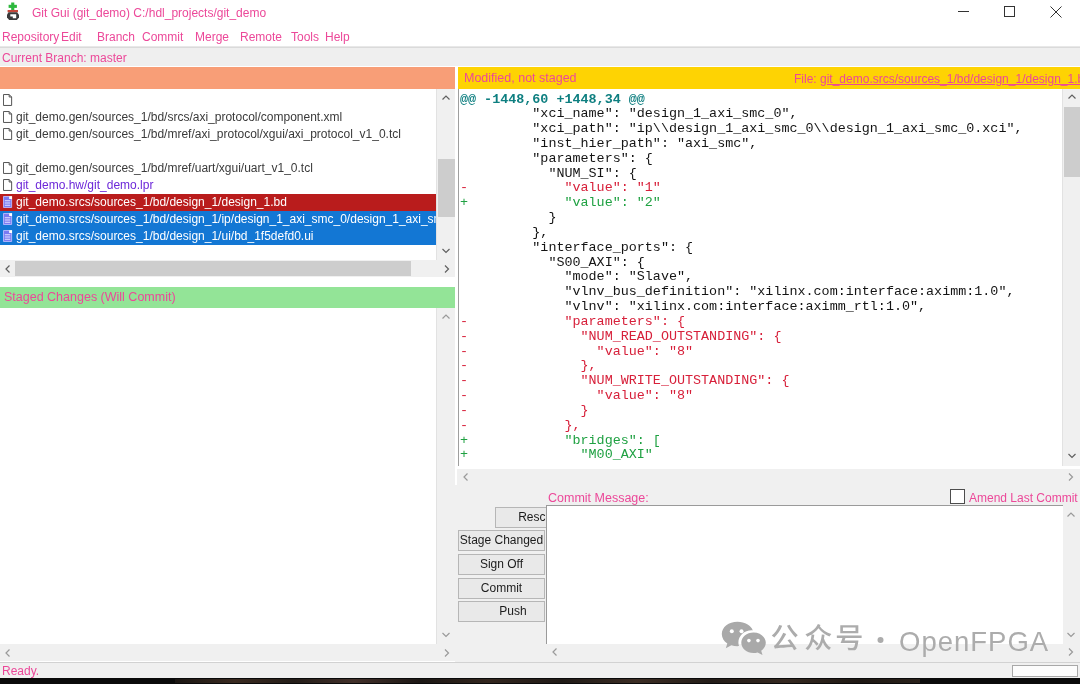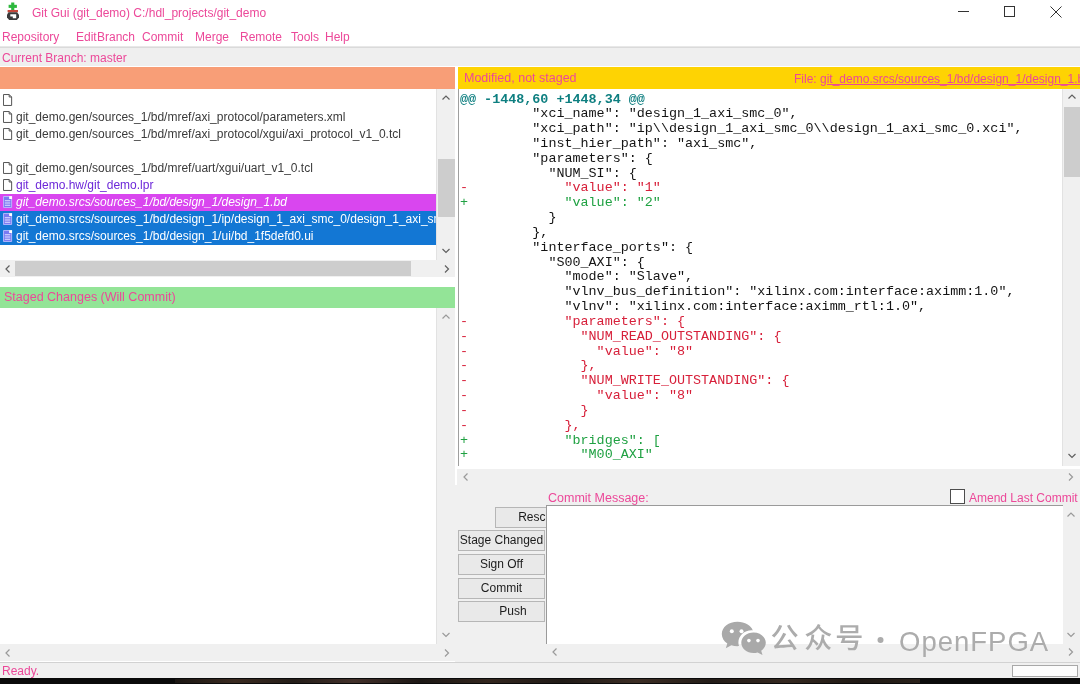--- a/index.html
+++ b/index.html
@@ -41,21 +41,21 @@
 
   <svg class="abs" style="left:952px;top:0;" width="128" height="24" viewBox="0 0 128 24">
     <line x1="6" y1="11.5" x2="17" y2="11.5" stroke="#333" stroke-width="1"></line>
     <rect x="52.5" y="6.5" width="10" height="10" fill="none" stroke="#333" stroke-width="1"></rect>
     <line x1="98.5" y1="6.5" x2="109.5" y2="17.5" stroke="#333" stroke-width="1"></line>
     <line x1="109.5" y1="6.5" x2="98.5" y2="17.5" stroke="#333" stroke-width="1"></line>
   </svg>
 
   <div class="abs" style="left:0;top:26px;width:1080px;height:21px;background:#fff;border-bottom:1px solid #e8e8e8;"></div>
   <div class="abs t" style="left:2px;top:30px;">Repository</div>
-  <div class="abs t" style="left:76px;top:30px;">Edit</div>
+  <div class="abs t" style="left:61px;top:30px;">Edit</div>
   <div class="abs t" style="left:97px;top:30px;">Branch</div>
   <div class="abs t" style="left:142px;top:30px;">Commit</div>
   <div class="abs t" style="left:195px;top:30px;">Merge</div>
   <div class="abs t" style="left:240px;top:30px;">Remote</div>
   <div class="abs t" style="left:291px;top:30px;">Tools</div>
   <div class="abs t" style="left:325px;top:30px;">Help</div>
 
   <div class="abs" style="left:0;top:47px;width:1080px;height:19px;background:#efefef;border-top:1px solid #dadada;"></div>
   <div class="abs t" style="left:2px;top:51px;">Current Branch: master</div>
 
@@ -67,21 +67,21 @@
         <svg class="fico" width="10" height="12" viewBox="0 0 11 13">
           <path d="M0.5 0.5 L6.8 0.5 L9.5 3.2 L9.5 12.5 L0.5 12.5 Z" fill="#fff" stroke="#555" stroke-width="1.1"></path>
           <path d="M6.8 0.5 L6.8 3.2 L9.5 3.2" fill="none" stroke="#555" stroke-width="1.1"></path>
         </svg>
       </div>
       <div style="position:absolute;left:0;top:20px;width:436px;height:17px;color:#3a3a3a;font-size:12px;">
         <svg class="fico" width="10" height="12" viewBox="0 0 11 13">
           <path d="M0.5 0.5 L6.8 0.5 L9.5 3.2 L9.5 12.5 L0.5 12.5 Z" fill="#fff" stroke="#555" stroke-width="1.1"></path>
           <path d="M6.8 0.5 L6.8 3.2 L9.5 3.2" fill="none" stroke="#555" stroke-width="1.1"></path>
         </svg>
-        <span style="position:absolute;left:16px;top:1px;white-space:nowrap;">git_demo.gen/sources_1/bd/mref/axi_protocol/parameters.xml</span>
+        <span style="position:absolute;left:16px;top:1px;white-space:nowrap;">git_demo.gen/sources_1/bd/srcs/axi_protocol/component.xml</span>
       </div>
       <div style="position:absolute;left:0;top:37px;width:436px;height:17px;color:#3a3a3a;font-size:12px;">
         <svg class="fico" width="10" height="12" viewBox="0 0 11 13">
           <path d="M0.5 0.5 L6.8 0.5 L9.5 3.2 L9.5 12.5 L0.5 12.5 Z" fill="#fff" stroke="#555" stroke-width="1.1"></path>
           <path d="M6.8 0.5 L6.8 3.2 L9.5 3.2" fill="none" stroke="#555" stroke-width="1.1"></path>
         </svg>
         <span style="position:absolute;left:16px;top:1px;white-space:nowrap;">git_demo.gen/sources_1/bd/mref/axi_protocol/xgui/axi_protocol_v1_0.tcl</span>
       </div>
       <div style="position:absolute;left:0;top:71px;width:464px;height:17px;color:#3a3a3a;font-size:12px;text-align:right;">
         <svg class="fico" width="10" height="12" viewBox="0 0 11 13">
@@ -90,21 +90,21 @@
         </svg>
         <span style="position:absolute;left:16px;top:1px;white-space:nowrap;">git_demo.gen/sources_1/bd/mref/uart/xgui/uart_v1_0.tcl</span>
       </div>
       <div style="position:absolute;left:0;top:88px;width:436px;height:17px;color:#6d28d9;font-size:12px;">
         <svg class="fico" width="10" height="12" viewBox="0 0 11 13">
           <path d="M0.5 0.5 L6.8 0.5 L9.5 3.2 L9.5 12.5 L0.5 12.5 Z" fill="#fff" stroke="#555" stroke-width="1.1"></path>
           <path d="M6.8 0.5 L6.8 3.2 L9.5 3.2" fill="none" stroke="#555" stroke-width="1.1"></path>
         </svg>
         <span style="position:absolute;left:16px;top:1px;white-space:nowrap;">git_demo.hw/git_demo.lpr</span>
       </div>
-      <div style="position:absolute;left:0;top:105px;width:436px;height:17px;background:#d946ef;color:#fff;font-size:12px;font-style:italic;">
+      <div style="position:absolute;left:0;top:105px;width:436px;height:17px;background:#b91c1c;color:#fff;font-size:12px;">
         <svg class="fico" width="10" height="12" viewBox="0 0 11 13">
           <path d="M0.5 0.5 L6.8 0.5 L9.5 3.2 L9.5 12.5 L0.5 12.5 Z" fill="#7a7af2" stroke="#bcbcff" stroke-width="1"></path>
           <path d="M6.8 0 L6.8 3.2 L10 3.2 L10 0 Z" fill="#fff"></path>
           <rect x="2" y="4.5" width="6" height="1.2" fill="#d9d9ff"></rect>
           <rect x="2" y="7" width="6" height="1.2" fill="#d9d9ff"></rect>
           <rect x="2" y="9.5" width="6" height="1.2" fill="#d9d9ff"></rect>
         </svg>
         <span style="position:absolute;left:16px;top:1px;white-space:nowrap;">git_demo.srcs/sources_1/bd/design_1/design_1.bd</span>
       </div>
       <div style="position:absolute;left:0;top:122px;width:436px;height:17px;background:#1377d4;color:#fff;font-size:12px;">

